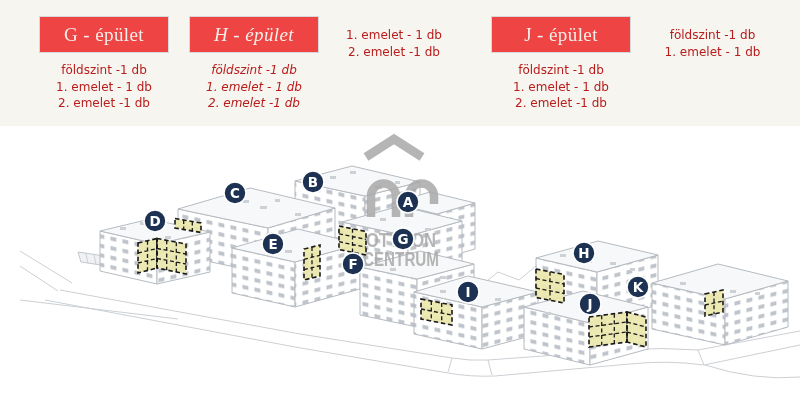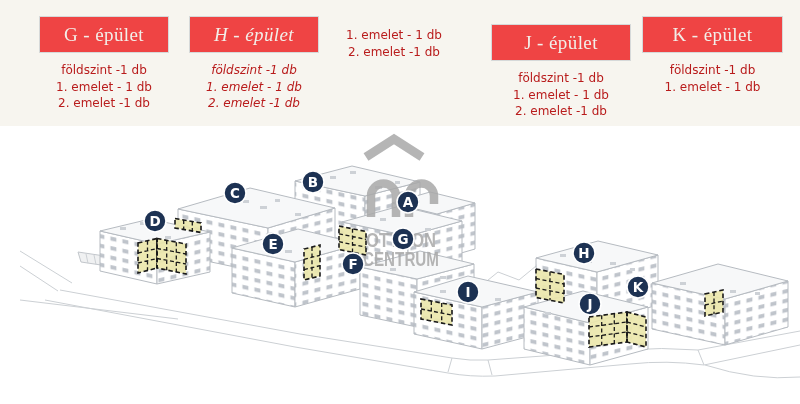--- a/index.html
+++ b/index.html
@@ -59,31 +59,30 @@
       </div>
     </div>
 
     <div class="hdr-col" style="left:341px;width:106px;">
       <div class="hdr-list" style="width:140px;margin-left:-17px;">
         <div>1. emelet - 1 db</div>
         <div>2. emelet -1 db</div>
       </div>
     </div>
 
-    <div class="hdr-col" style="left:492px;width:138px;margin-top:8px;">
+    <div class="hdr-col" style="left:492px;width:138px;">
       <div class="hdr-btn">J - épület</div>
       <div class="hdr-list">
         <div>földszint -1 db</div>
         <div>1. emelet - 1 db</div>
         <div>2. emelet -1 db</div>
       </div>
     </div>
 
     <div class="hdr-col" style="left:643px;width:139px;">
-      <div class="hdr-btn">K - épület</div>
       <div class="hdr-list">
         <div>földszint -1 db</div>
         <div>1. emelet - 1 db</div>
       </div>
     </div>
   </div>
 
   <svg class="map" width="800" height="404" viewBox="0 0 800 404">
     <defs>
       <pattern id="winL" width="12" height="9.5" patternUnits="userSpaceOnUse" patternTransform="skewY(12.5)">

